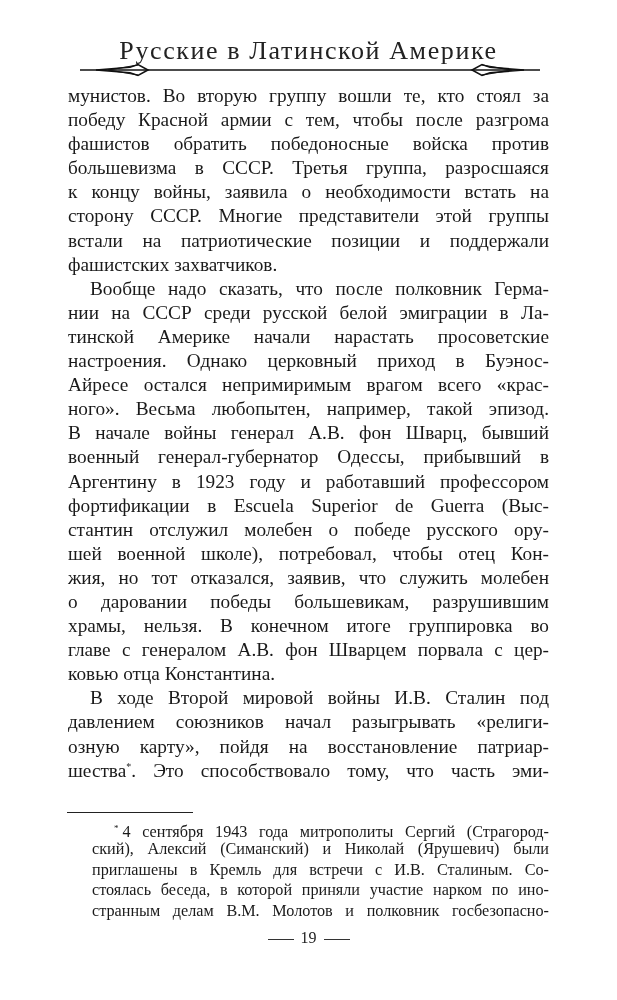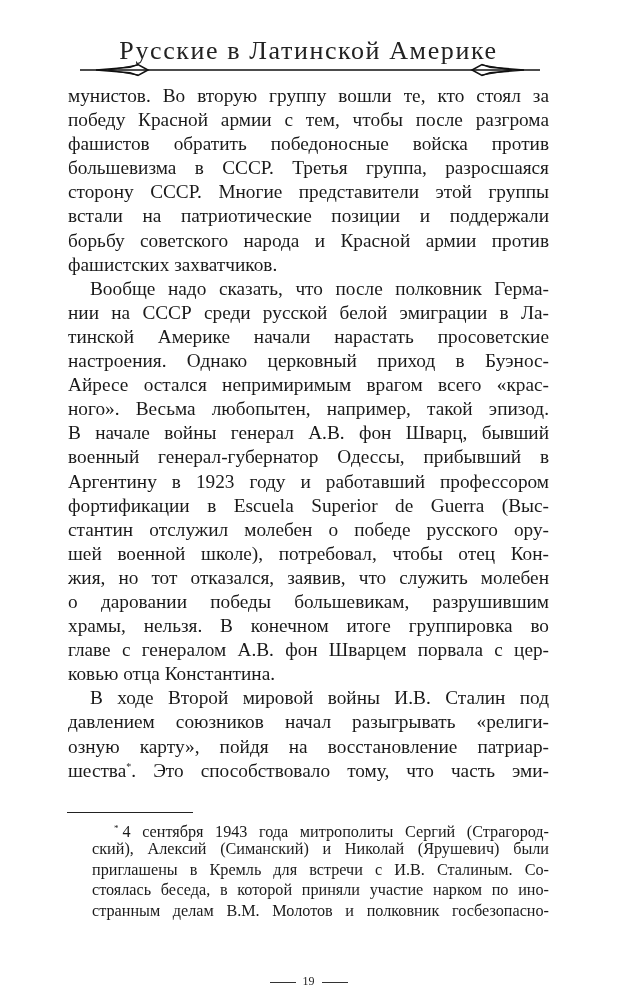--- a/index.html
+++ b/index.html
@@ -82,26 +82,26 @@
       height: 20.8px;
       margin-left: 24px;
     }
     .fn-mark {
       font-size: 9px;
       vertical-align: 6px;
       margin-right: 4px;
     }
     .page-number {
       position: absolute;
-      top: 974px;
+      top: 929px;
       left: 0;
       width: 617px;
       text-align: center;
       font-family: "Liberation Serif", "DejaVu Serif", serif;
-      font-size: 12px;
+      font-size: 16px;
       color: #222;
     }
     .page-number .dash {
       display: inline-block;
       width: 26px;
       border-top: 1.3px solid #333;
       vertical-align: middle;
       margin: 0 7px;
     }
     sup.asterisk {
@@ -122,23 +122,23 @@
   <path d="M446 8 L412 5.2 L404 2.5 L394 8 L404 13.5 L412 10.8 Z" fill="none" stroke="#111" stroke-width="1.6"></path>
   <path d="M434 8 Q416 5 404 3 M434 8 Q416 11 404 13" fill="none" stroke="#111" stroke-width="1.2"></path>
 </svg>
 
 <div class="body-text">
   <p>
     <span class="line">мунистов. Во вторую группу вошли те, кто стоял за</span>
     <span class="line">победу Красной армии с тем, чтобы после разгрома</span>
     <span class="line">фашистов обратить победоносные войска против</span>
     <span class="line">большевизма в СССР. Третья группа, разросшаяся</span>
+    <span class="line">к концу войны, заявила о необходимости встать на</span>
     <span class="line">сторону СССР. Многие представители этой группы</span>
     <span class="line">встали на патриотические позиции и поддержали</span>
-    <span class="line">борьбу советского народа и Красной армии против</span>
     <span class="line last">фашистских захватчиков.</span>
   </p>
   <p>
     <span class="line indent">Вообще надо сказать, что после полковник Герма-</span>
     <span class="line">нии на СССР среди русской белой эмиграции в Ла-</span>
     <span class="line">тинской Америке начали нарастать просоветские</span>
     <span class="line">настроения. Однако церковный приход в Буэнос-</span>
     <span class="line">Айресе остался непримиримым врагом всего «крас-</span>
     <span class="line">ного». Весьма любопытен, например, такой эпизод.</span>
     <span class="line">В начале войны генерал А.В. фон Шварц, бывший</span>

